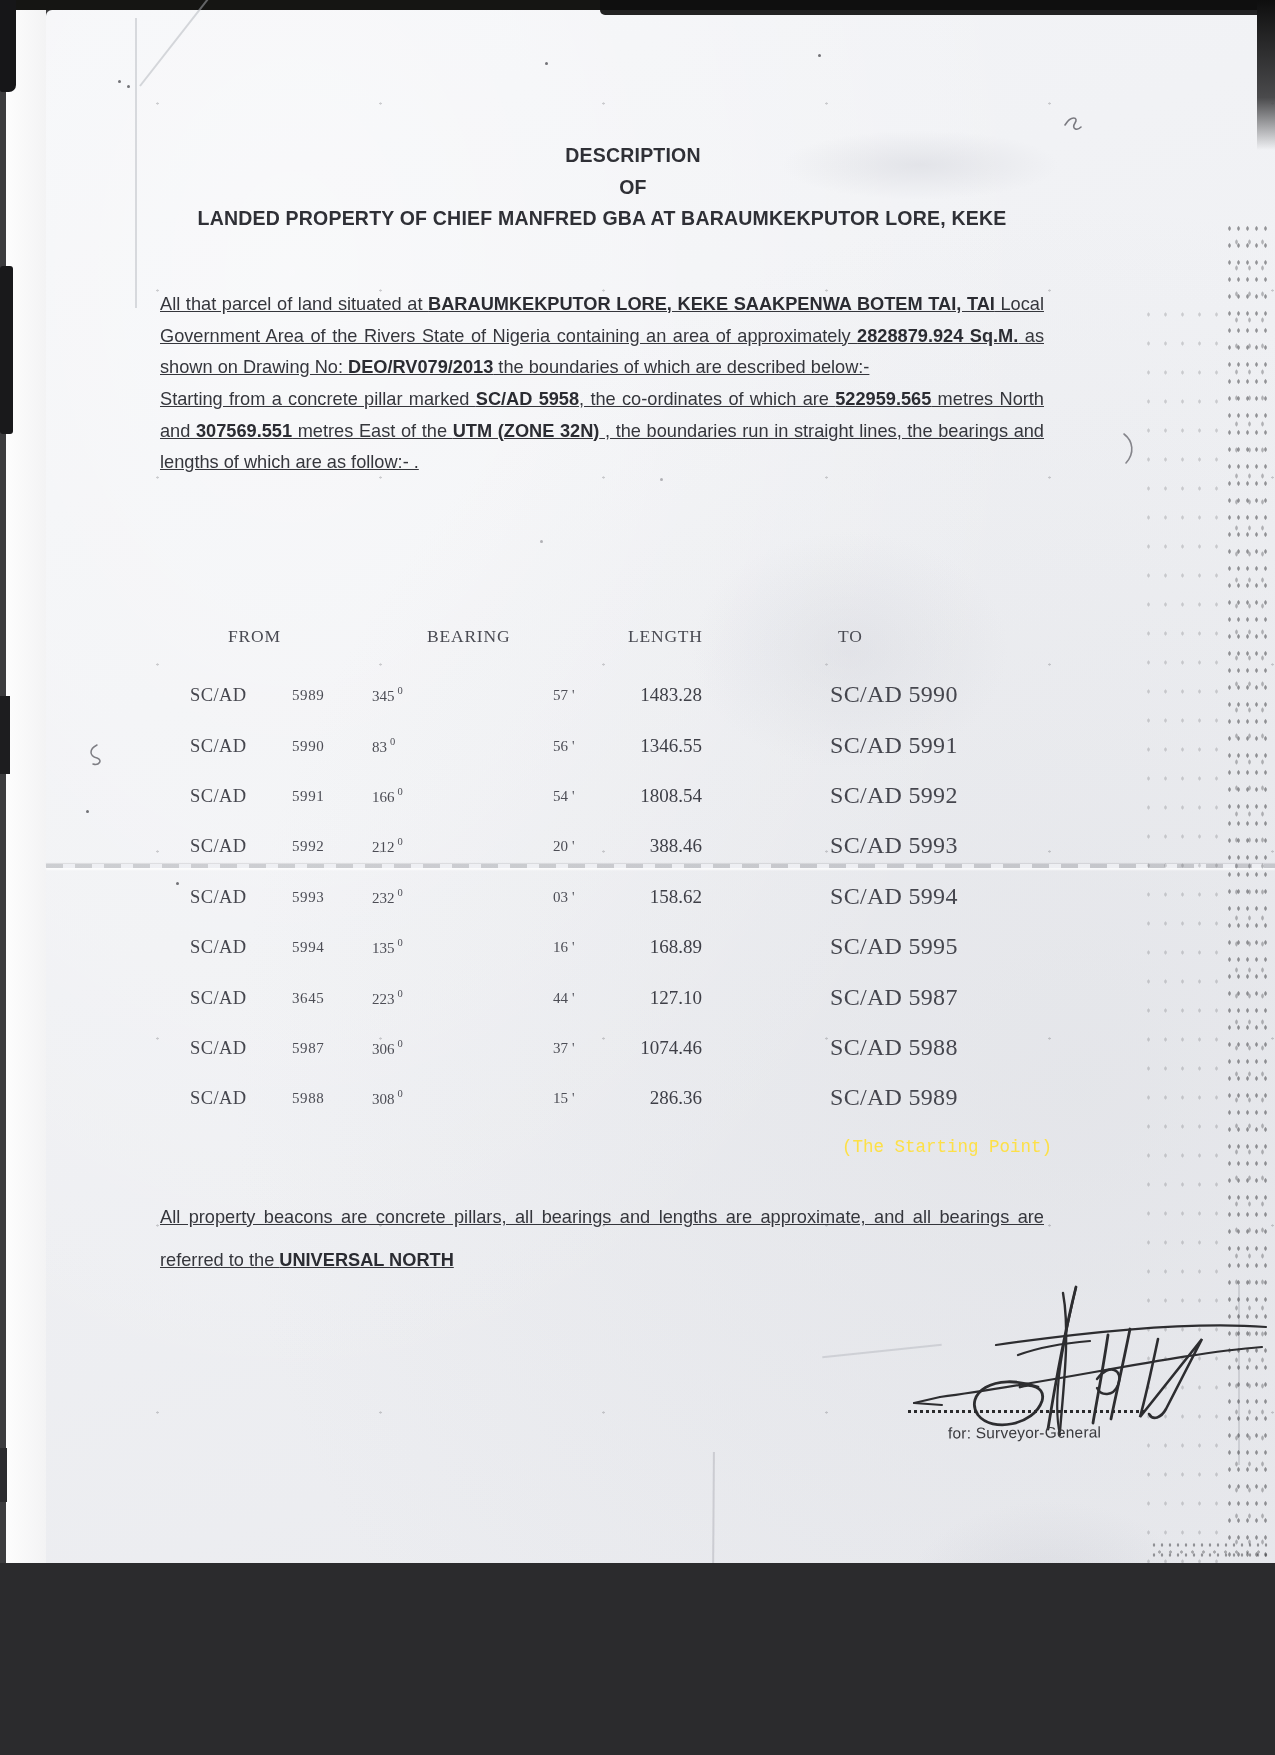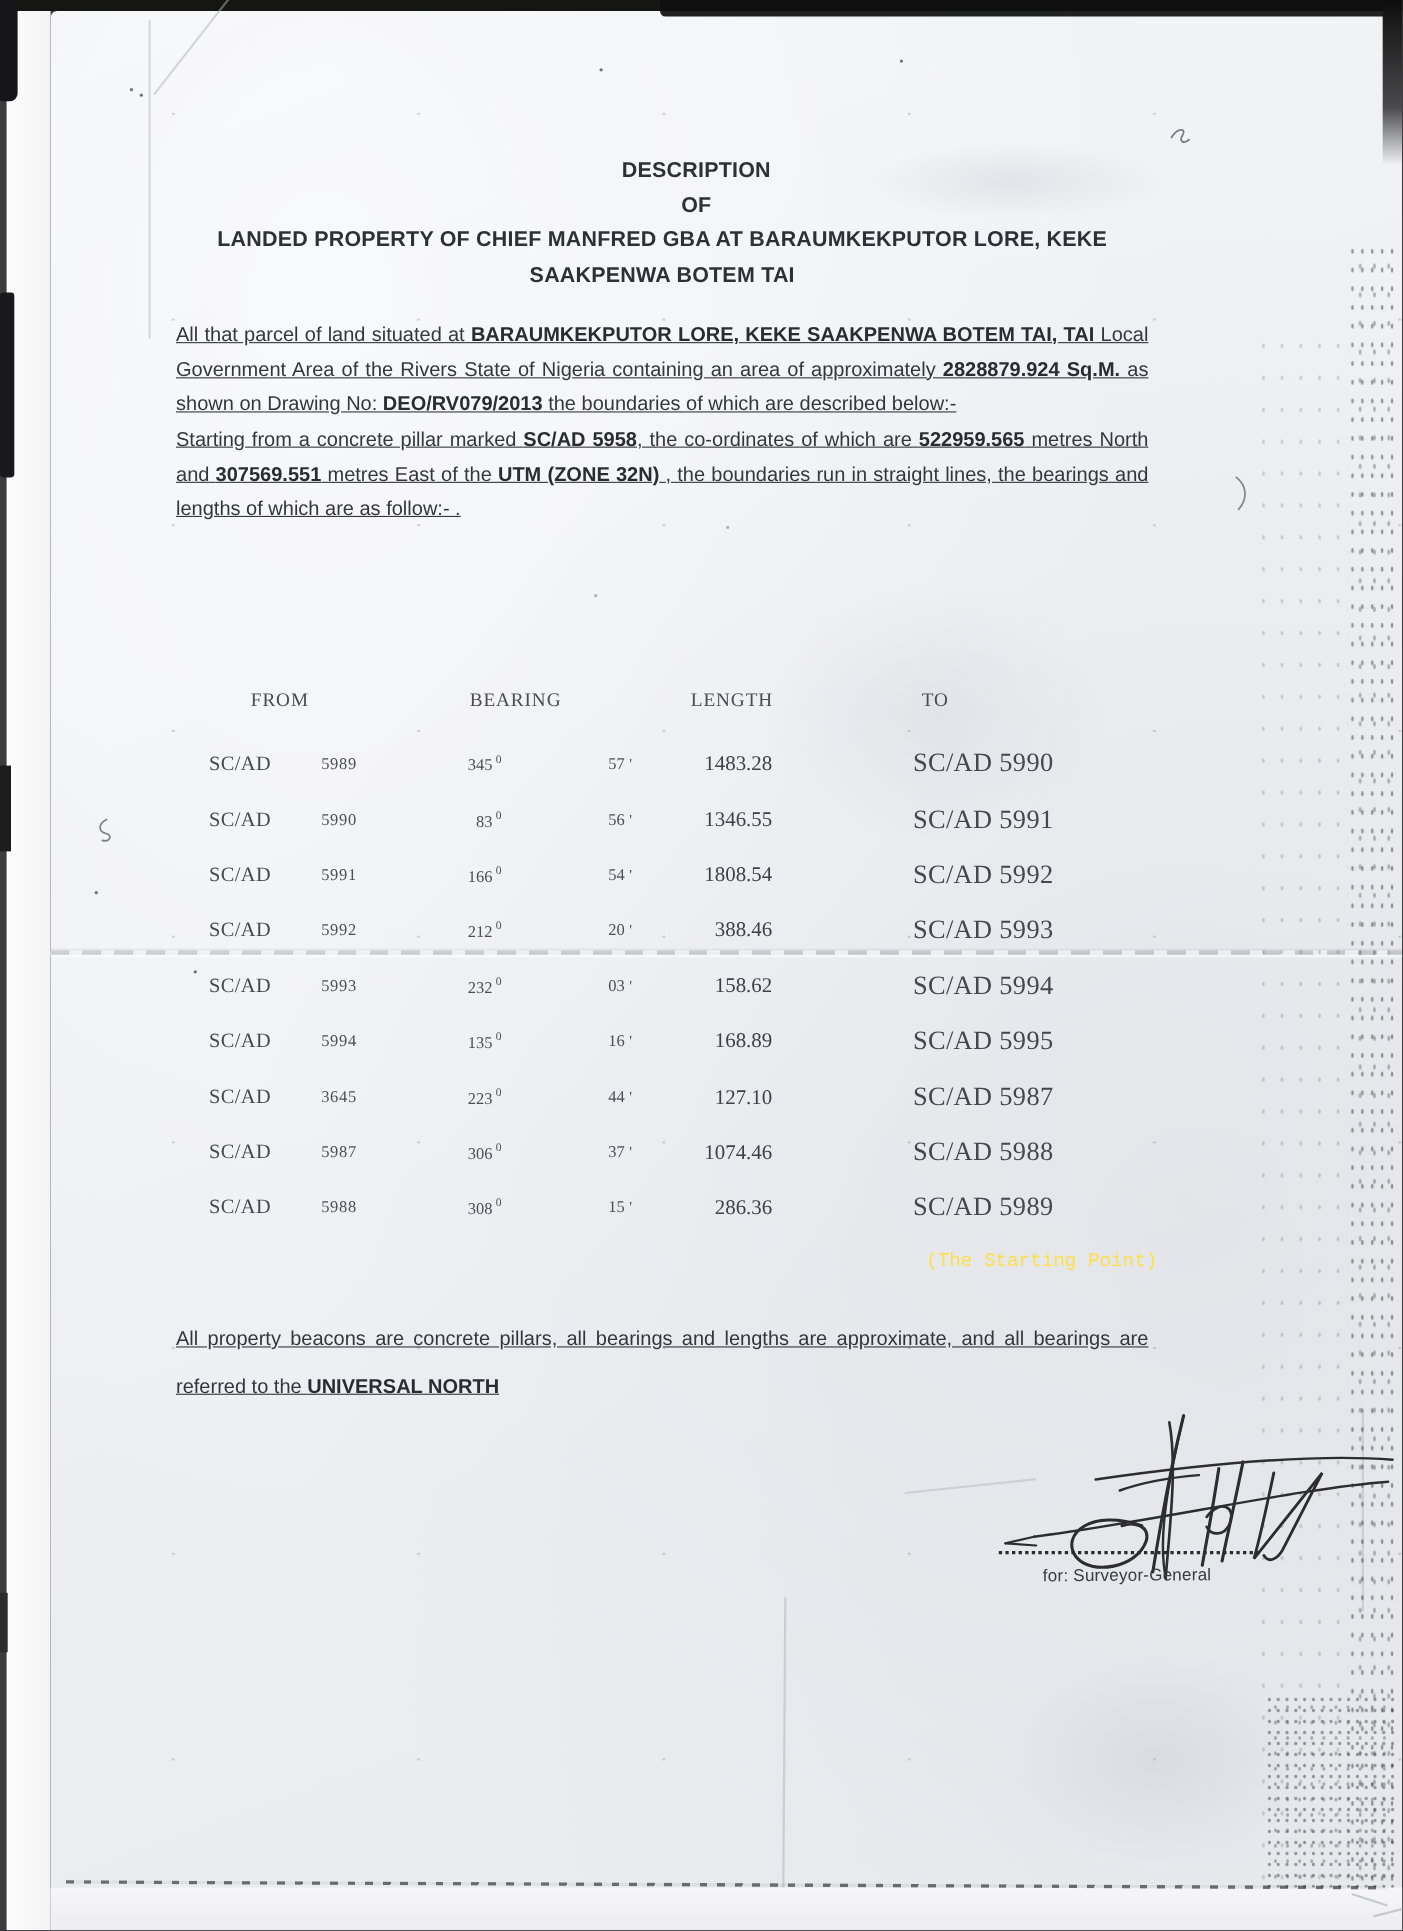--- a/index.html
+++ b/index.html
@@ -1,17 +1,17 @@
 <!DOCTYPE html>
 <html><head>
 <meta charset="utf-8">
 <style>
   html,body { margin:0; padding:0; background:#2b2b2d; }
   #stage {
-    position:relative; width:1275px; height:1755px; overflow:hidden;
+    position:relative; width:1275px; height:1563px; overflow:hidden;
     background:#3c3c3e;
     font-family:"Liberation Sans", sans-serif;
   }
   
   .bed-left   { position:absolute; left:6px; top:0; width:40px; height:1755px; background:linear-gradient(90deg,#fdfdfd,#f3f3f4); }
   .top-strip  { position:absolute; left:0; top:0; width:1275px; height:10px; background:#151513; }
   .top-strip2 { position:absolute; left:600px; top:0; width:675px; height:15px; background:#0f0f0f; border-radius:0 0 5px 5px; opacity:.92; }
   .tr-corner  { position:absolute; left:1257px; top:0; width:18px; height:150px; background:linear-gradient(#0e0e0e,#4a4a4c 65%,rgba(74,74,76,0)); }
   .edge-mark  { position:absolute; background:#161618; }
   .m1 { left:0; top:0;     width:16px; height:92px;  border-radius:0 0 7px 2px; }
@@ -97,21 +97,21 @@
   .t-head span { position:absolute;text-align:right; }
   .h-from    { left:228px; }
   .h-bearing { left:427px; }
   .h-length  { left:628px; }
   .h-to      { left:838px; }
   .t-rows { position:absolute; left:0; top:672px; width:1275px; }
   .t-row  { position:relative; height:50.4px; }
   .t-row span, .t-row sup { position:absolute; top:50%; transform:translateY(-58%); }
   .c-frompre { left:190px; font-size:18.5px; letter-spacing:.4px; }
   .c-fromno  { left:292px; font-size:15px;  letter-spacing:.6px; color:#4c4d55; }
-  .c-deg     { left:400px; width:56px; text-align:right; font-size:15px; color:#4c4d55; }
+  .c-deg     { left:372px; width:56px; font-size:15px; color:#4c4d55; }
   .c-deg span, .c-deg sup { position:static; transform:none; }
   .dsup      { font-size:10.5px; vertical-align:7px; margin-left:3px; }
   .c-min     { left:553px; font-size:15px; color:#4c4d55; }
   .c-min span { position:static; transform:none;margin-top:43px; }
   .mmark     { margin-left:4px; position:relative; top:-6px; font-size:14px; }
   .c-len     { left:584px; width:118px; text-align:right; font-size:19px; color:#3e3f47; }
   .c-to      { left:830px; font-size:24px; letter-spacing:.3px; }
   .t-foot { position:absolute; left:842px; top:1137px; font-family:Liberation Mono, monospace; font-size:17.5px; color:#fde047; }
 
   
@@ -168,21 +168,20 @@
     <path d="M4 2 C 13 9, 15 21, 6 31" stroke="#85858b" stroke-width="1.6"></path>
   </svg>
   <svg class="artifact-svg" style="left:86px; top:742px;" width="20" height="28">
     <path d="M11 3 C 3 7, 3 14, 11 16 C 17 18, 13 24, 7 22" stroke="#7d7d83" stroke-width="1.5"></path>
   </svg>
 
   <div class="doc-title">
     <div class="shift">DESCRIPTION</div>
     <div class="shift">OF</div>
     <div>LANDED PROPERTY OF CHIEF MANFRED GBA AT BARAUMKEKPUTOR LORE, KEKE</div>
-    <div>SAAKPENWA BOTEM TAI</div>
   </div>
 
   <div class="para p-intro"><span>All that parcel of land situated at </span><span class="b">BARAUMKEKPUTOR LORE, KEKE SAAKPENWA BOTEM TAI, TAI</span><span> Local Government Area of the Rivers State of Nigeria containing an area of approximately </span><span class="b">2828879.924 Sq.M.</span><span> as shown on Drawing No: </span><span class="b">DEO/RV079/2013</span><span> the boundaries of which are described below:-</span></div>
   <div class="para p-start"><span>Starting from a concrete pillar marked  </span><span class="b">SC/AD 5958</span><span>, the co-ordinates of which are </span><span class="b">522959.565</span><span> metres North and </span><span class="b">307569.551</span><span> metres East of the </span><span class="b">UTM (ZONE 32N)</span><span> , the boundaries run in straight lines, the bearings and lengths of which are as follow:- .</span></div>
 
   <div class="tbl">
     <div class="t-head">
       <span class="h-from">FROM</span>
       <span class="h-bearing">BEARING</span>
       <span class="h-length">LENGTH</span>

